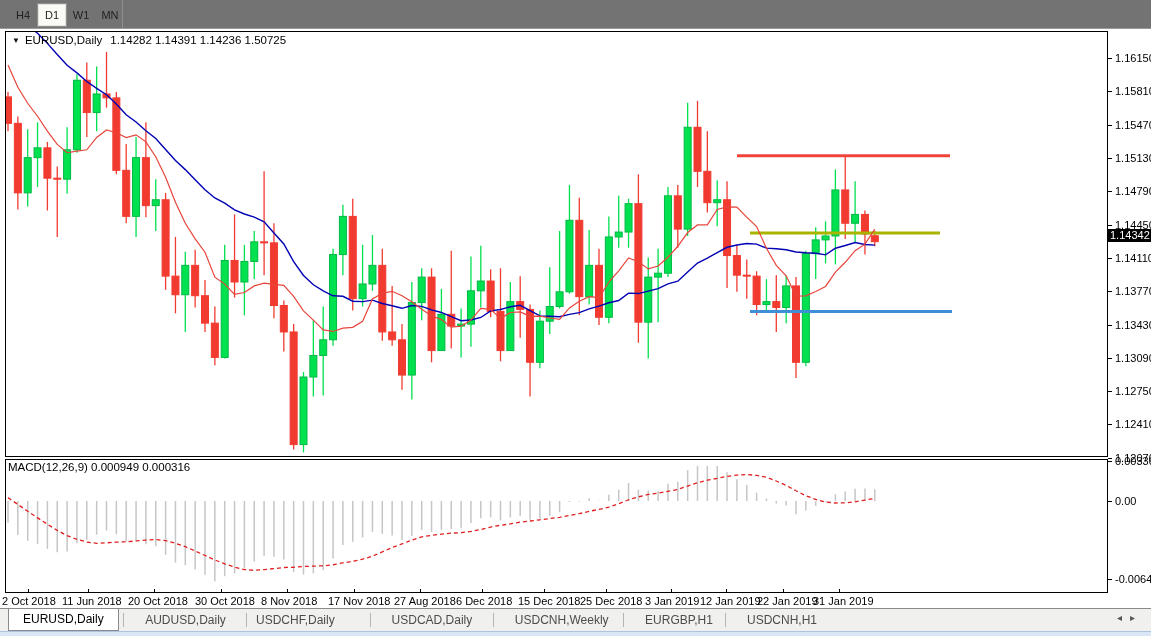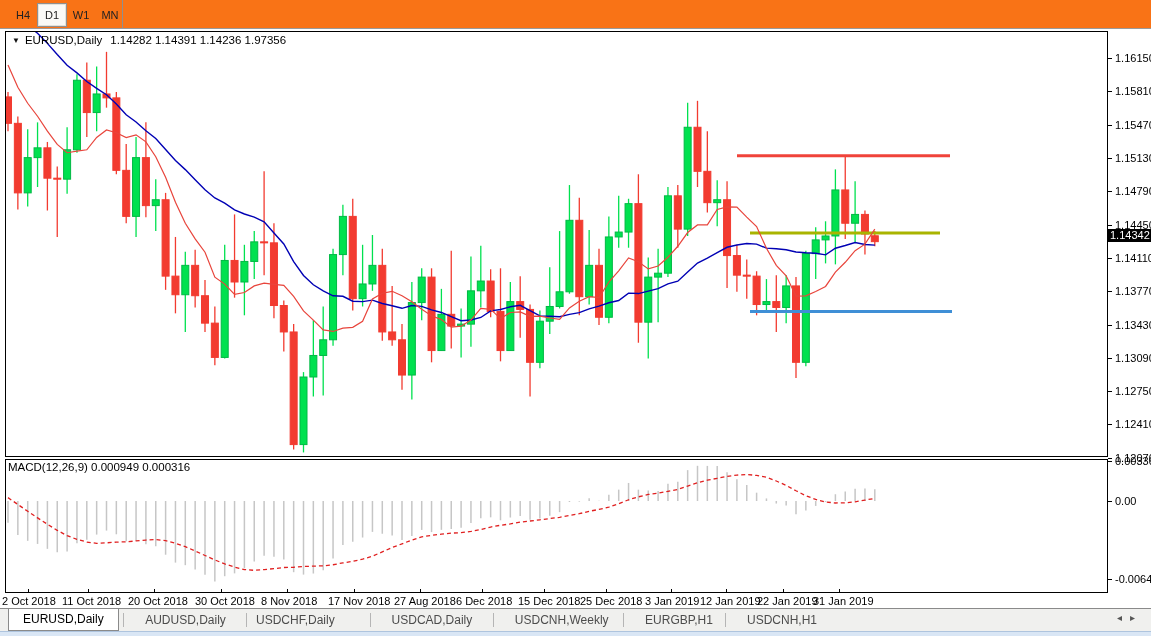--- a/index.html
+++ b/index.html
@@ -3,21 +3,21 @@
 <meta charset="utf-8">
 <style>
   html,body{margin:0;padding:0;}
   body{
     width:1151px;height:636px;position:relative;overflow:hidden;
     background:#efefec;font-family:"Liberation Sans",sans-serif;
     -webkit-font-smoothing:none;
   }
   
   .toolbar{position:absolute;left:0;top:0;width:1151px;height:28px;
-    background:#f97316;border-bottom:1px solid #9a9a9a;}
+    background:#737373;border-bottom:1px solid #9a9a9a;}
   .tbtn{position:absolute;top:3px;width:28px;height:22px;line-height:22px;
     text-align:center;font-size:11px;color:#222;cursor:default;border:1px solid transparent;}
   .tbtn.active{background:#fafaf7;border:1px solid #8f8f8f;
     box-shadow:inset 0 0 0 1px #e4e2da;}
   .tsep{position:absolute;left:122px;top:0;width:1px;height:28px;background:#8f8f8f;}
   
   .chartbg{position:absolute;left:0;top:29px;width:1151px;height:579px;background:#fff;}
   .pane{position:absolute;background:#fff;border:1px solid #000;}
   #main-pane{left:5px;top:31px;width:1101px;height:424px;}
   #macd-pane{left:5px;top:459px;width:1101px;height:132px;}
@@ -346,21 +346,21 @@
       <rect x="871.3" y="235.77551999999878" width="7" height="5.876400000001524" fill="#f23b30" stroke="#f23b30" stroke-width="1"></rect>
       <line x1="737" y1="155.66060000000022" x2="950" y2="155.66060000000022" stroke="#f0433a" stroke-width="3"></line>
       <line x1="750" y1="233.03320000000036" x2="940" y2="233.03320000000036" stroke="#a9b400" stroke-width="3"></line>
       <line x1="750" y1="311.38520000000045" x2="952" y2="311.38520000000045" stroke="#3f8fd6" stroke-width="3"></line>
       <polyline points="8,10.513519999997484 17.85,18.44665999999726 27.7,25.59627999999843 37.55,33.23560000000063 47.4,43.372389999999626 57.25,54.537549999996656 67.1,65.21300999999917 76.95,72.90129999999952 86.8,81.47104999999912 96.64999999999999,88.37582000000087 106.5,94.74191999999908 116.35,103.997250000001 126.19999999999999,114.81962000000013 136.04999999999998,121.96924000000129 145.9,130.7838400000025 155.75,138.57007000000132 165.6,149.44141000000076 175.45,160.50863000000152 185.29999999999998,169.61705000000245 195.15,179.7538399999993 205,189.74372000000164 214.85,197.9706800000012 224.7,203.1125300000001 234.54999999999998,209.82142000000056 244.39999999999998,213.98387000000173 254.25,217.11795000000052 264.09999999999997,221.77010000000053 273.95,233.03320000000036 283.8,244.00248000000045 293.65,261.53373999999786 303.5,275.490189999998 313.34999999999997,284.7455199999999 323.2,290.915739999999 333.05,295.7637700000003 342.9,296.3024400000017 352.75,301.2484099999993 362.59999999999997,301.64016999999967 372.45,300.1710700000009 382.3,303.5010299999988 392.15,305.7046800000002 402,308.3000899999998 411.84999999999997,305.55776999999927 421.7,306.3902599999982 431.55,309.81816000000106 441.4,312.4625399999988 451.25,316.6739600000003 461.09999999999997,320.7384700000008 470.95,320.00392000000033 480.79999999999995,317.45748000000106 490.65,310.79756000000094 500.5,309.4753699999988 510.34999999999997,306.7820200000007 520.1999999999999,305.26395000000167 530.05,310.6506499999978 539.9,315.8904399999995 549.75,316.2822000000021 559.6,316.67396000000247 569.4499999999999,314.42134000000294 579.3,312.65842000000225 589.15,308.9367000000018 599,306.04747000000026 608.85,302.7664800000005 618.6999999999999,300.51385999999883 628.55,293.1683600000007 638.4,293.5601200000011 648.25,291.1116200000003 658.1,288.565180000001 667.9499999999999,283.81509000000034 677.8,281.2196800000007 687.65,272.01332000000133 697.5,263.05180999999914 707.35,258.1058399999994 717.1999999999999,252.62120000000255 727.05,247.2834700000002 736.9,244.98188000000255 746.75,243.46381000000127 756.6,244.10042000000112 766.4499999999999,248.1649299999973 776.3,248.70359999999863 786.15,249.731970000001 796,251.98458999999838 805.85,252.81707999999952 815.6999999999999,253.20883999999774 825.55,254.8248499999974 835.4,248.21389999999764 845.25,245.52054999999956 855.1,242.58234999999985 864.9499999999999,244.49217999999934 874.8,245.11899599999998 " fill="none" stroke="#0000b4" stroke-width="1.4"></polyline>
       <polyline points="8,64.94367500000067 17.85,87.22502500000094 27.7,103.26270000000054 37.55,116.23974999999857 47.4,131.17559999999855 57.25,144.39750000000035 67.1,152.72239999999834 76.95,151.1308749999999 86.8,149.78420000000085 96.64999999999999,137.4192750000014 106.5,129.95134999999922 116.35,132.76712500000136 126.19999999999999,137.5417000000011 136.04999999999998,134.84835000000086 145.9,141.82657499999982 155.75,156.7624249999998 165.6,177.2074 175.45,202.30452500000024 185.29999999999998,223.23920000000146 195.15,238.90959999999973 205,252.25392499999907 214.85,277.2286250000018 224.7,284.084425000001 234.54999999999998,294.36812499999877 244.39999999999998,292.53174999999874 254.25,285.9207999999989 264.09999999999997,283.10502499999893 273.95,284.32927499999823 283.8,285.4311 293.65,296.32692500000076 303.5,310.89550000000156 313.34999999999997,320.0773750000019 323.2,329.87137500000085 333.05,331.4628999999993 342.9,328.1574250000005 352.75,327.3004500000003 362.59999999999997,321.3016249999991 372.45,298.8978499999991 382.3,293.2662999999992 392.15,291.3075000000016 402,295.7148000000022 411.84999999999997,301.71362499999907 421.7,309.3039749999988 431.55,315.79250000000104 441.4,319.5876750000009 451.25,327.1780250000006 461.09999999999997,326.1986250000007 470.95,320.07737499999973 480.79999999999995,308.3245749999989 490.65,309.4264000000007 500.5,318.6082749999988 510.34999999999997,312.4870250000001 520.1999999999999,311.8748999999993 530.05,316.4046249999996 539.9,316.0373499999983 549.75,317.9961500000002 559.6,319.34282499999927 569.4499999999999,307.95729999999975 579.3,301.2239250000002 589.15,296.6941999999999 599,297.6735999999998 608.85,282.0032000000015 618.6999999999999,270.8625249999992 628.55,258.00790000000086 638.4,261.80307499999856 648.25,268.90372499999944 658.1,265.96552499999973 667.9499999999999,257.27335000000045 677.8,246.25510000000003 687.65,232.54350000000153 697.5,224.95314999999965 707.35,224.83072499999776 717.1999999999999,209.52759999999864 727.05,206.83425000000057 736.9,207.07909999999998 746.75,217.11795000000052 756.6,226.54467500000027 766.4499999999999,248.33632499999953 776.3,265.353399999999 786.15,275.75952500000085 796,296.0820749999991 805.85,295.8372249999997 815.6999999999999,291.4299249999991 825.55,286.41049999999774 835.4,272.0867749999985 845.25,262.2927749999996 855.1,250.66240000000062 864.9499999999999,244.17387500000052 874.8,229.09111499999955 " fill="none" stroke="#e8453c" stroke-width="1.2"></polyline>
     </g>
   </svg>
 
 <div class="chart-title">
-  <span class="tri">▼</span><span>EURUSD,Daily</span><span class="ohlc">1.14282 1.14391 1.14236 1.97356</span>
+  <span class="tri">▼</span><span>EURUSD,Daily</span><span class="ohlc">1.14282 1.14391 1.14236 1.50725</span>
 </div>
 <div class="macd-title">MACD(12,26,9) 0.000949 0.000316</div>
 
 <div id="axis-labels">
     <div class="ptick" style="top:58.2px"></div>
     <div class="plabel" style="top:52.2px">1.16150</div>
     <div class="ptick" style="top:91.49960000000068px"></div>
     <div class="plabel" style="top:85.49960000000068px">1.15810</div>
     <div class="ptick" style="top:124.79919999999919px"></div>
     <div class="plabel" style="top:118.79919999999919px">1.15470</div>
@@ -385,21 +385,21 @@
     <div class="ptick" style="top:457.79519999999945px"></div>
     <div class="plabel" style="top:451.79519999999945px">1.12070</div>
     <div class="ptick" style="top:460.5px"></div>
     <div class="plabel" style="top:454.5px">0.003306</div>
     <div class="ptick" style="top:500.5px"></div>
     <div class="plabel" style="top:494.5px">0.00</div>
     <div class="ptick" style="top:579.49628px"></div>
     <div class="plabel" style="top:573.49628px">-0.00649</div>
     <div class="dlabel" style="left:2px">2 Oct 2018</div>
     <div class="dtick" style="left:28px"></div>
-    <div class="dlabel" style="left:62px">11 Oct 2018</div>
+    <div class="dlabel" style="left:62px">11 Jun 2018</div>
     <div class="dtick" style="left:88px"></div>
     <div class="dlabel" style="left:128px">20 Oct 2018</div>
     <div class="dtick" style="left:154px"></div>
     <div class="dlabel" style="left:195px">30 Oct 2018</div>
     <div class="dtick" style="left:221px"></div>
     <div class="dlabel" style="left:261px">8 Nov 2018</div>
     <div class="dtick" style="left:287px"></div>
     <div class="dlabel" style="left:328px">17 Nov 2018</div>
     <div class="dtick" style="left:354px"></div>
     <div class="dlabel" style="left:394px">27 Aug 2018</div>

